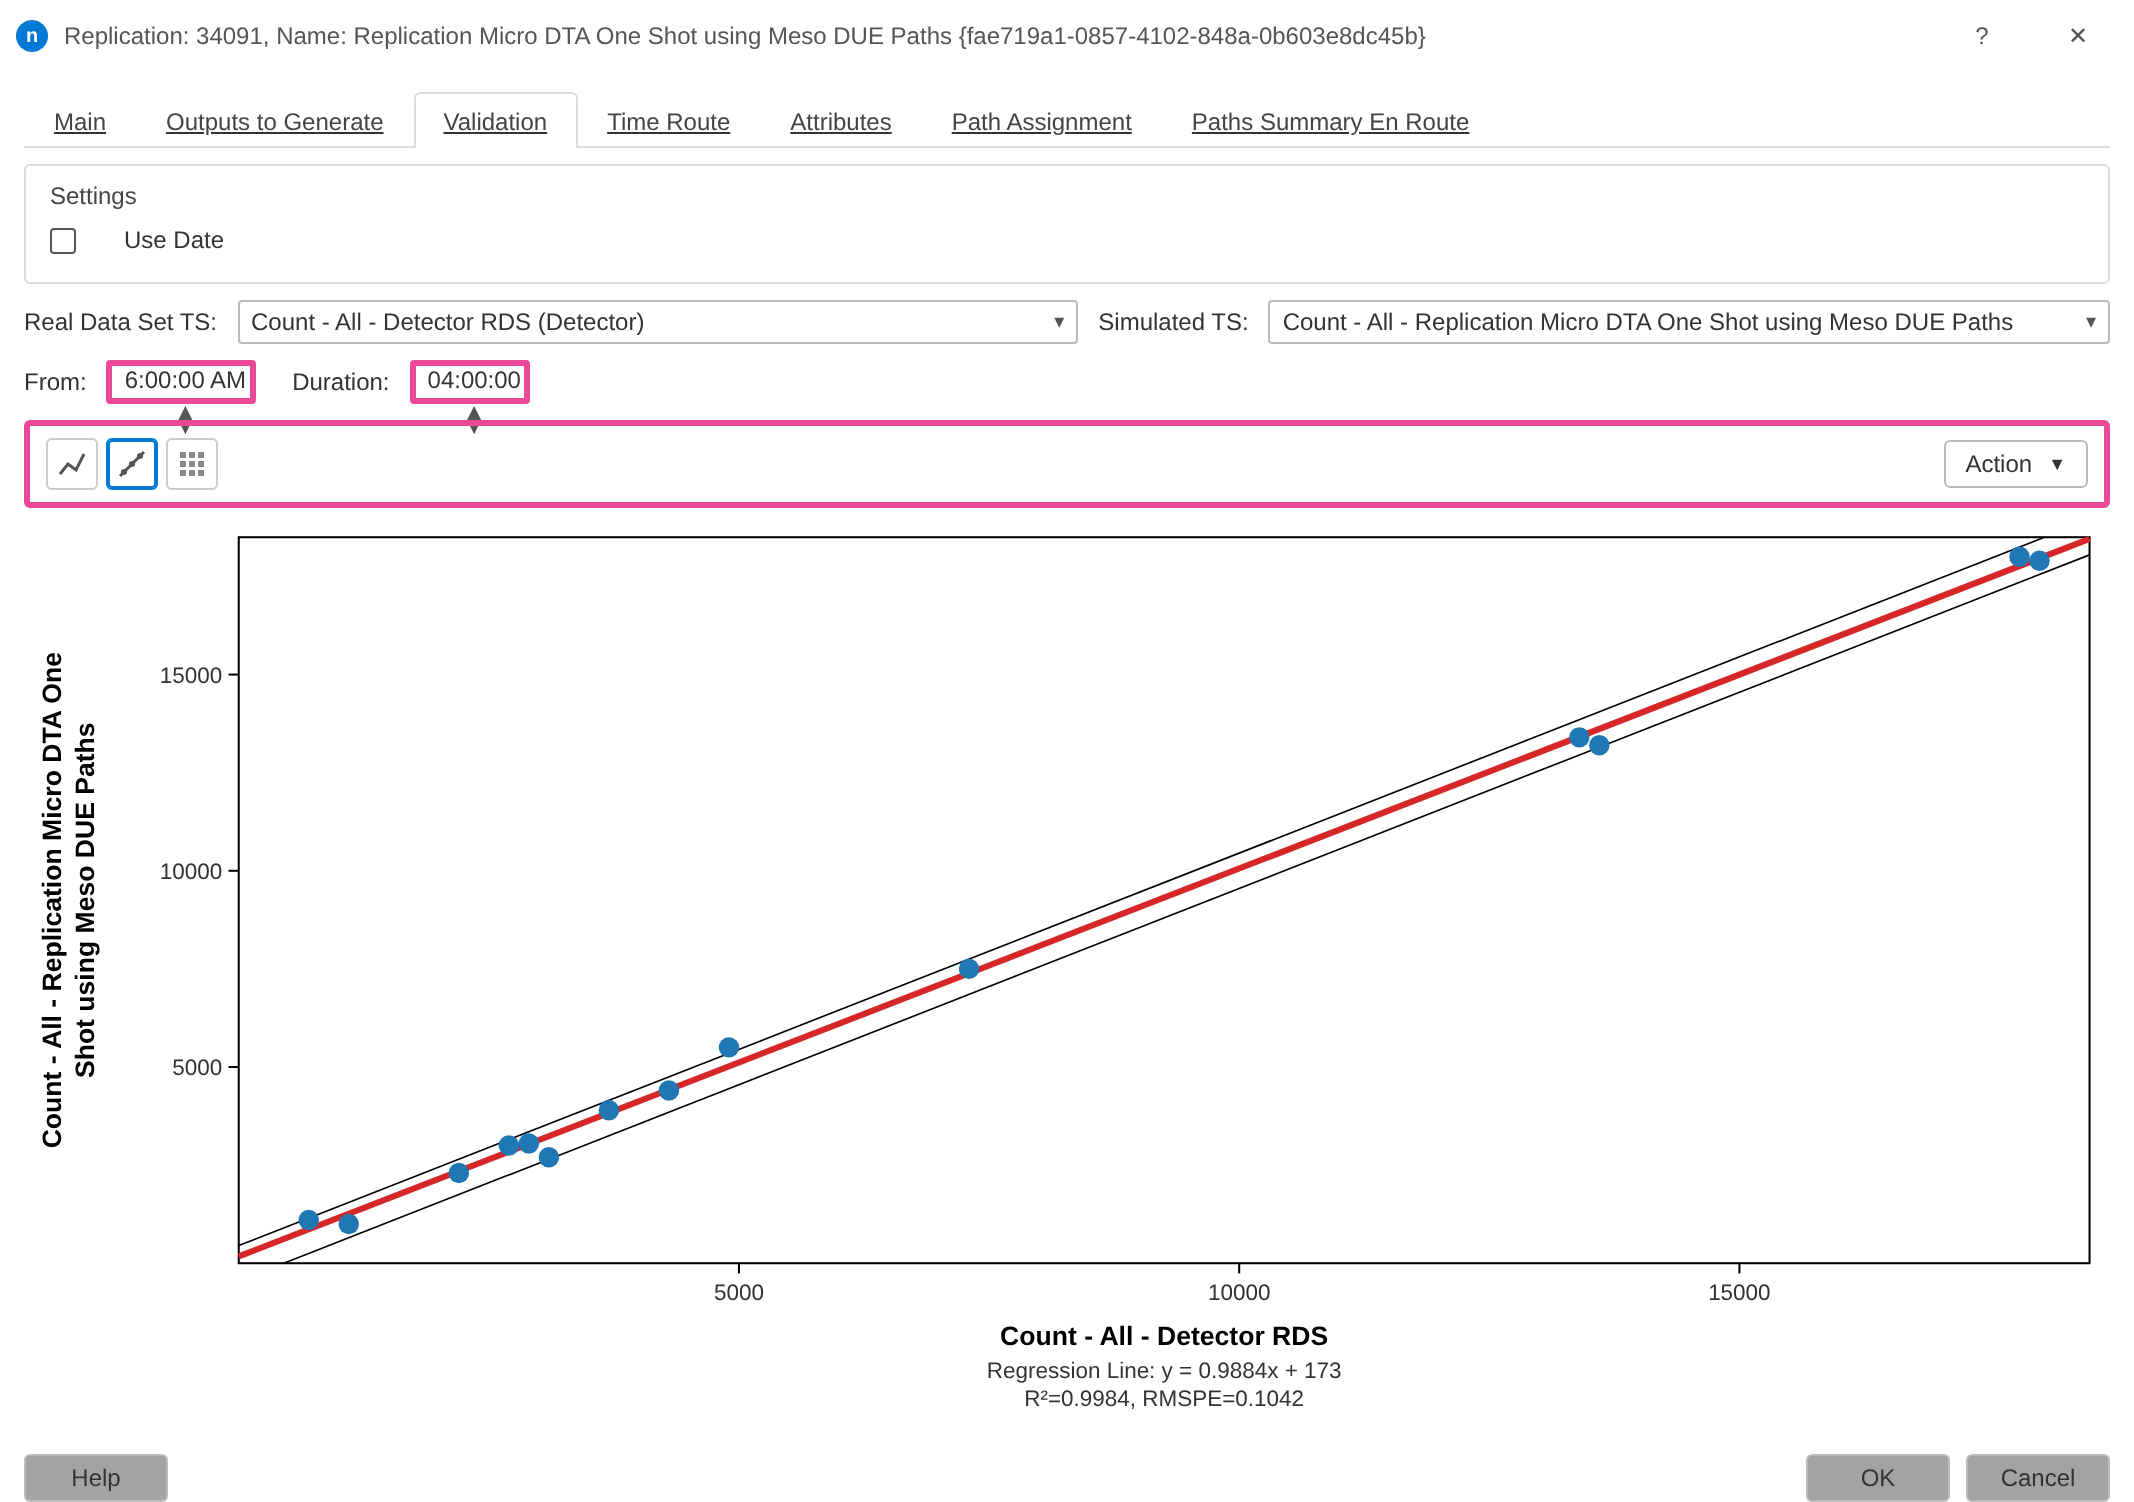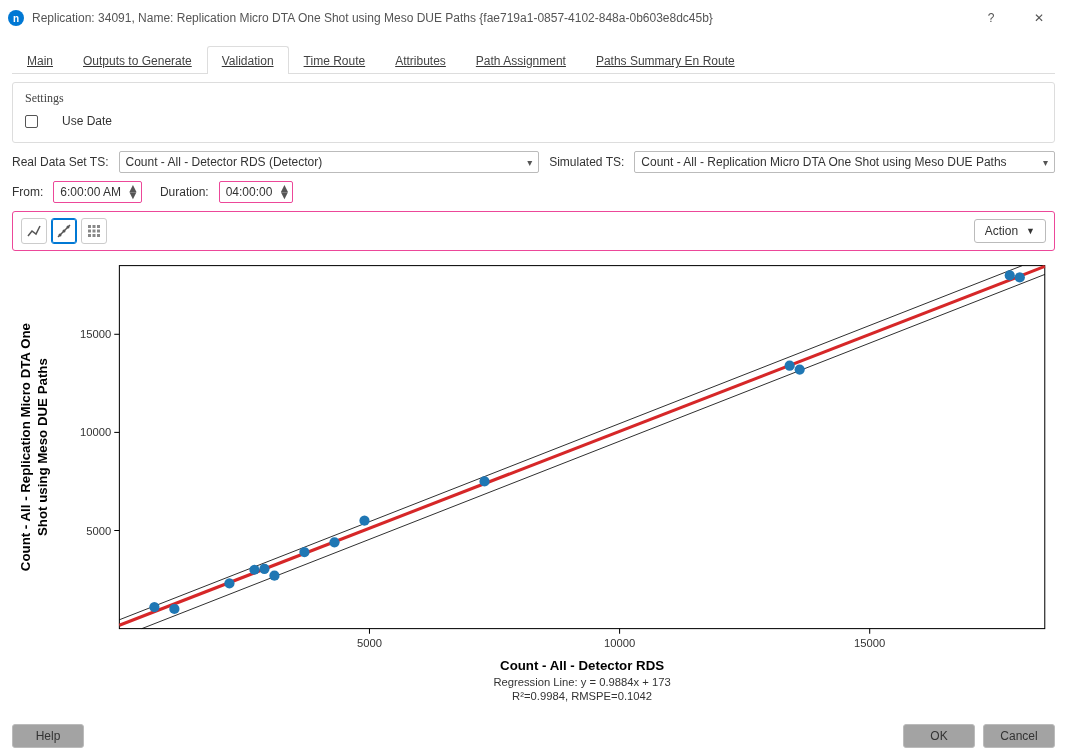--- a/index.html
+++ b/index.html
@@ -6,30 +6,30 @@
 body { margin: 0; background: #fff; color: #333; width: 1067px; height: 751px; overflow: hidden; display: flex; flex-direction: column; }
 .titlebar { display: flex; align-items: center; padding: 6px 8px; gap: 8px; }
 .titlebar .app-icon { width: 16px; height: 16px; border-radius: 50%; background: #0078d4; display: flex; align-items: center; justify-content: center; color: #fff; font-size: 10px; font-weight: bold; }
 .titlebar .title { flex: 1; color: #555; }
 .titlebar .winbtn { width: 40px; height: 24px; display: flex; align-items: center; justify-content: center; color: #555; cursor: pointer; }
 .content { flex: 1; padding: 6px 12px 10px 12px; display: flex; flex-direction: column; gap: 8px; }
 .tabs { display: flex; gap: 0; border-bottom: 1px solid #ddd; margin-top: 4px; text-decoration: underline; }
 .tab { padding: 7px 14px 6px; color: #444; cursor: pointer; border: 1px solid transparent; border-bottom: none; margin-bottom: -1px; }
 .tab.active { border-color: #ddd; background: #fff; border-radius: 3px 3px 0 0; }
 .groupbox { border: 1px solid #ddd; border-radius: 3px; padding: 8px 12px 14px; }
-.group-title { margin-bottom: 8px; color: #444; font-family: Liberation Serif, serif; }
+.group-title { margin-bottom: 8px; color: #444; }
 .checkbox { display: flex; align-items: center; gap: 24px; }
 .checkbox .box { width: 13px; height: 13px; border: 1px solid #555; border-radius: 2px; }
 .row { display: flex; align-items: center; gap: 10px; }
 .label { color: #333; }
 .select { flex: 1; border: 1px solid #bbb; border-radius: 2px; background: #fff; height: 22px; display: flex; align-items: center; padding: 0 6px; justify-content: space-between; cursor: pointer; }
 .select .chev { font-size: 10px; color: #555; }
-.spinner { border: 1px solid #ec4899; border-radius: 2px; height: 22px; display: flex; align-items: center; padding: 0 2px 0 6px; gap: 6px; }
+.spinner { border: 3px solid #ec4899; border-radius: 2px; height: 22px; display: flex; align-items: center; padding: 0 2px 0 6px; gap: 6px; flex-direction: column; }
 .spinner .arrows { display: flex; flex-direction: column; line-height: 7px; font-size: 7px; color: #555; cursor: pointer; }
-.plotbar { border: 1px solid #ec4899; border-radius: 3px; padding: 6px 8px; display: flex; align-items: center; justify-content: space-between; }
+.plotbar { border: 3px solid #ec4899; border-radius: 3px; padding: 6px 8px; display: flex; align-items: center; justify-content: space-between; }
 .iconbtn-group { display: flex; gap: 4px; }
 .iconbtn { width: 26px; height: 26px; border: 1px solid #ccc; border-radius: 3px; display: flex; align-items: center; justify-content: center; cursor: pointer; background: #fff; }
 .iconbtn.active { border-color: #0078d4; box-shadow: 0 0 0 1px #0078d4 inset; }
 .actionbtn { border: 1px solid #bbb; border-radius: 3px; padding: 4px 10px; display: flex; align-items: center; gap: 8px; cursor: pointer; background: #fff; }
 .chart-area { flex: 1; position: relative; }
 .chart-svg { width: 100%; height: 100%; }
 .footer { display: flex; justify-content: space-between; padding: 4px 0 0; gap: 8px; }
 .btn { border: 1px solid #bbb; border-radius: 3px; width: 72px; height: 24px; display: flex; align-items: center; justify-content: center; cursor: pointer; background: #a3a3a3; }
 .ylabel { font-size: 13px; font-weight: bold; }
 .xlabel { font-size: 13px; font-weight: bold; }

